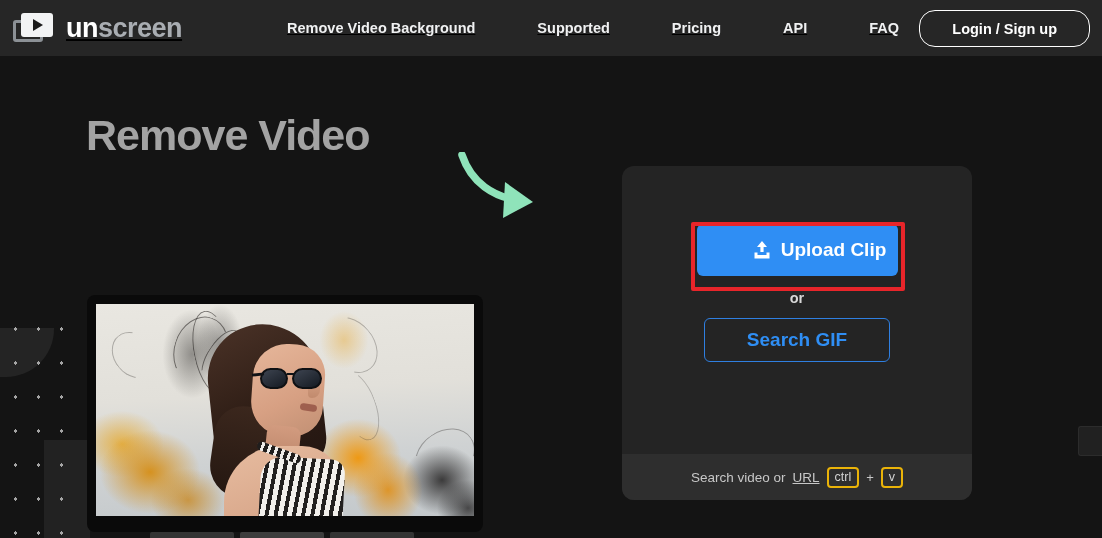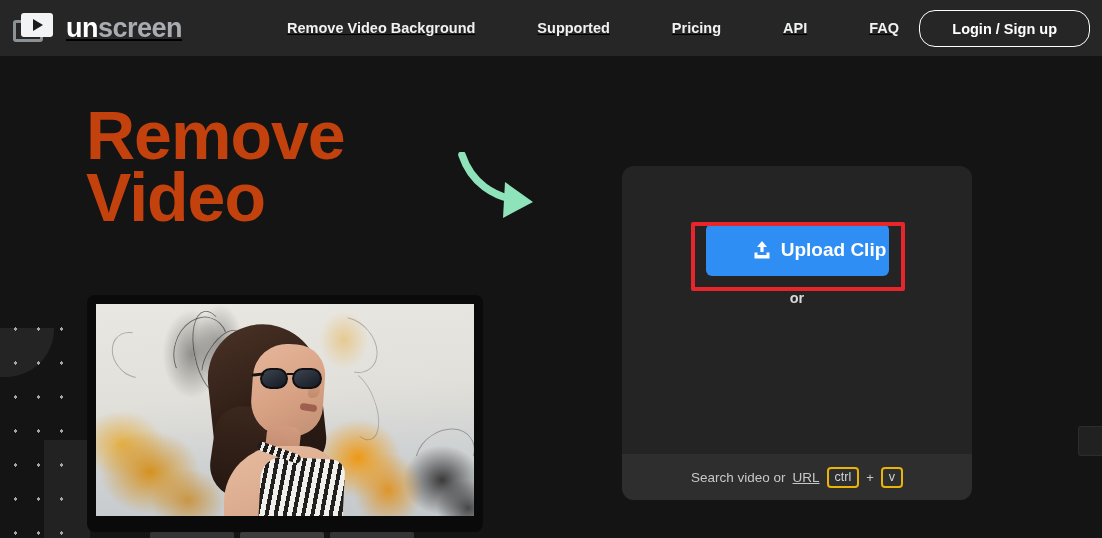--- a/index.html
+++ b/index.html
@@ -142,22 +142,22 @@
     height: 98px;
     background: #222222;
   }
 
   
   .hero-heading {
     position: absolute;
     left: 86px;
     top: 104px;
     width: 420px;
-    color: #c2410c;
-    font-size: 68px;
+    color: #a3a3a3;
+    font-size: 43px;
     line-height: 62px;
     font-weight: bold;
     letter-spacing: -1px;
   }
 
   .hero-sub {
     position: absolute;
     left: 87px;
     top: 240px;
     color: #e7e6e4;
@@ -333,21 +333,21 @@
   .card-body {
     position: relative;
     height: 288px;
     padding-top: 58px;
     display: flex;
     flex-direction: column;
     align-items: center;
   }
 
   .upload-btn {
-    width: 183px;
+    width: 201px;
     height: 52px;
     background: #2f8ef4;
     border: none;
     border-radius: 6px;
     color: #ffffff;
     font-family: "Liberation Sans", sans-serif;
     font-size: 19px;
     font-weight: bold;
     cursor: pointer;
     display: flex;
@@ -526,20 +526,21 @@
       <button class="upload-btn">
         <svg class="upload-icon" viewBox="0 0 20 20">
           <path d="M10 1 L15 7 H11.6 V12 H8.4 V7 H5 Z" fill="#ffffff"></path>
           <path d="M2.5 12.5 H5.5 V15 H14.5 V12.5 H17.5 V18.5 H2.5 Z" fill="#ffffff"></path>
         </svg>
         <span>Upload Clip</span>
       </button>
 
       <div class="or-text">or</div>
 
+      <button class="search-gif-btn">Search GIF</button>
 
     </div>
 
     <div class="card-footer">
       <span>Search video or </span>
         <a class="url-link" href="#">URL</a>
       <span class="kbd">ctrl</span>
       <span class="plus">+</span>
       <span class="kbd">v</span>
     </div>

